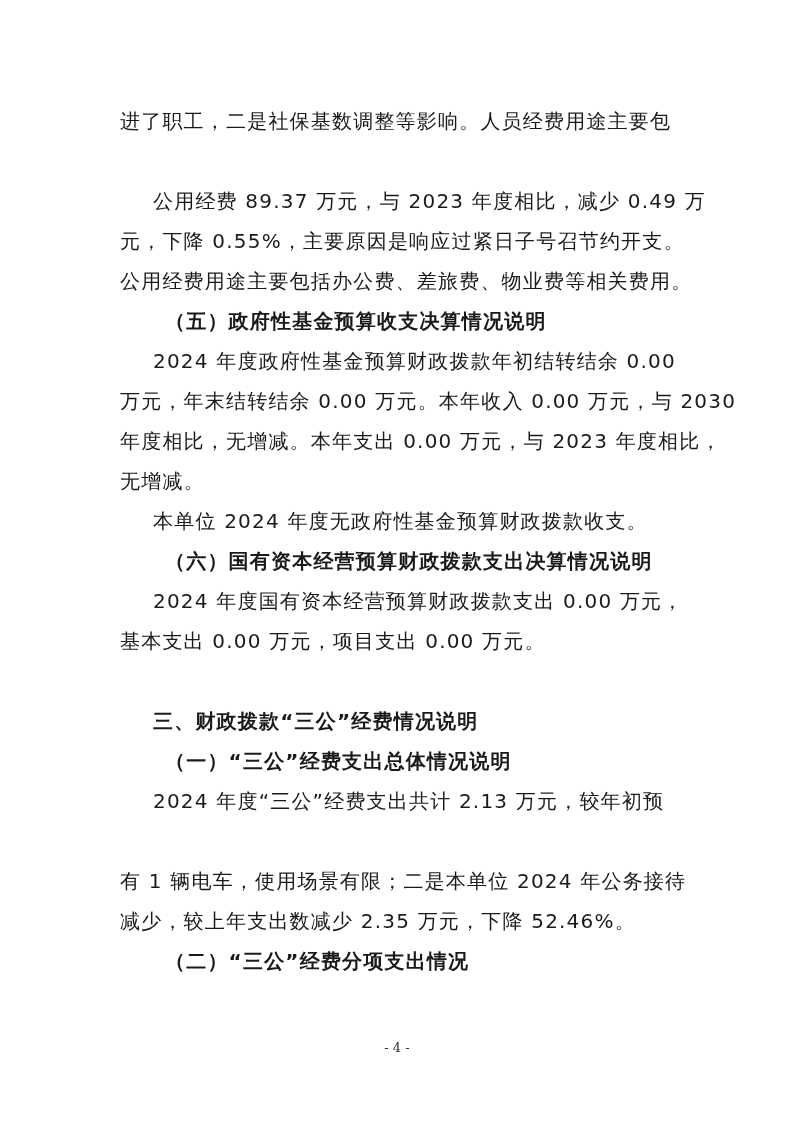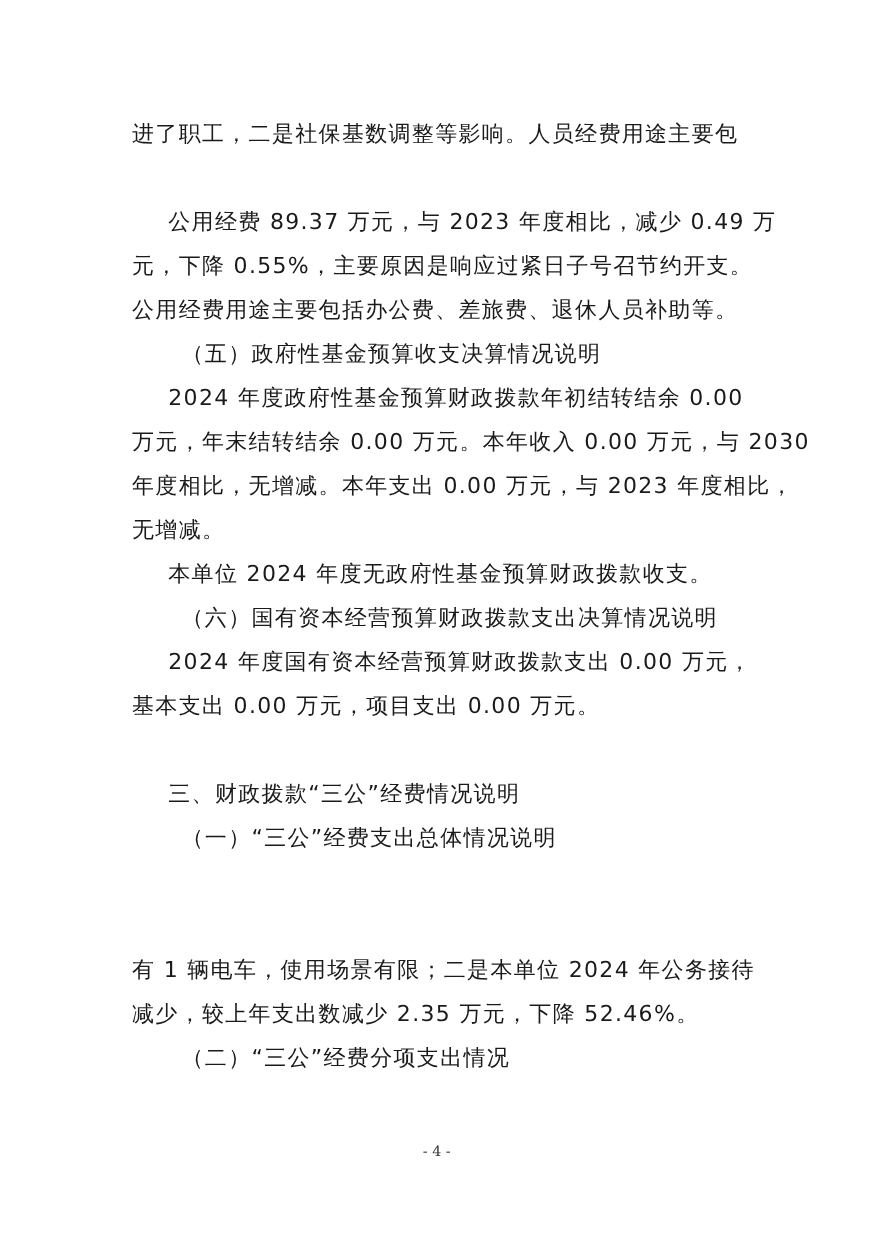--- a/index.html
+++ b/index.html
@@ -2,42 +2,43 @@
 <html><head>
 <meta charset="utf-8">
 <style>
   html, body { margin:0; padding:0; background:#ffffff; }
   body { width:794px; height:1123px; position:relative; overflow:hidden;
          font-family:"DejaVu Sans", "Liberation Sans", sans-serif; color:#1a1a1a; }
   .page { position:absolute; left:0; top:0; width:794px; height:1123px; }
   .line { position:absolute; left:120px; width:560px; font-size:20px; line-height:26px;
           white-space:nowrap; letter-spacing:1.2px; }
   .indent { left:153px; }
-  .bold { font-weight:normal; }
+  .bold { font-weight:bold; }
   .h-sub { left:165px; }
   .footer { position:absolute; left:0; width:794px; top:1040px; text-align:center;
             font-family:"DejaVu Serif", serif; font-size:13px; color:#333; }
 </style>
 </head>
 <body>
 
 <div class="page">
   <div class="line" style="top:108px">进了职工，二是社保基数调整等影响。人员经费用途主要包</div>
   <div class="line indent" style="top:188px">公用经费 89.37 万元，与 2023 年度相比，减少 0.49 万</div>
   <div class="line" style="top:228px">元，下降 0.55%，主要原因是响应过紧日子号召节约开支。</div>
-  <div class="line" style="top:268px">公用经费用途主要包括办公费、差旅费、退休人员补助等。</div>
+  <div class="line" style="top:268px">公用经费用途主要包括办公费、差旅费、物业费等相关费用。</div>
   <div class="line bold h-sub" style="top:308px">（五）政府性基金预算收支决算情况说明</div>
   <div class="line indent" style="top:348px">2024 年度政府性基金预算财政拨款年初结转结余 0.00</div>
   <div class="line" style="top:388px">万元，年末结转结余 0.00 万元。本年收入 0.00 万元，与 2030</div>
   <div class="line" style="top:428px">年度相比，无增减。本年支出 0.00 万元，与 2023 年度相比，</div>
   <div class="line" style="top:468px">无增减。</div>
   <div class="line indent" style="top:508px">本单位 2024 年度无政府性基金预算财政拨款收支。</div>
   <div class="line bold h-sub" style="top:548px">（六）国有资本经营预算财政拨款支出决算情况说明</div>
   <div class="line indent" style="top:588px">2024 年度国有资本经营预算财政拨款支出 0.00 万元，</div>
   <div class="line" style="top:628px">基本支出 0.00 万元，项目支出 0.00 万元。</div>
   <div class="line bold indent" style="top:708px">三、财政拨款“三公”经费情况说明</div>
   <div class="line bold h-sub" style="top:748px">（一）“三公”经费支出总体情况说明</div>
+  <div class="line indent" style="top:788px">2024 年度“三公”经费支出共计 2.13 万元，较年初预</div>
   <div class="line" style="top:868px">有 1 辆电车，使用场景有限；二是本单位 2024 年公务接待</div>
   <div class="line" style="top:908px">减少，较上年支出数减少 2.35 万元，下降 52.46%。</div>
   <div class="line bold h-sub" style="top:948px">（二）“三公”经费分项支出情况</div>
 
   <div class="footer">- 4 -</div>
 </div>
 
 </body></html>

